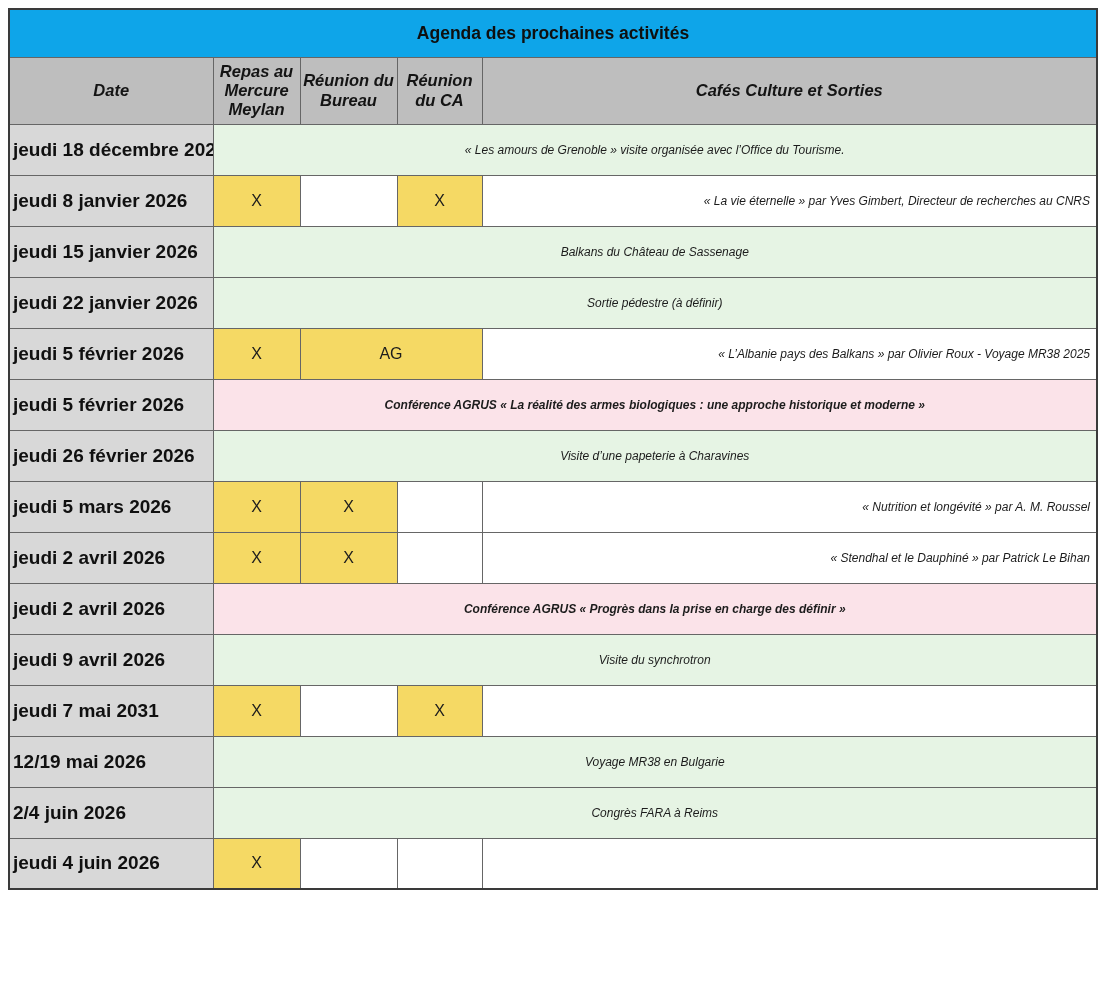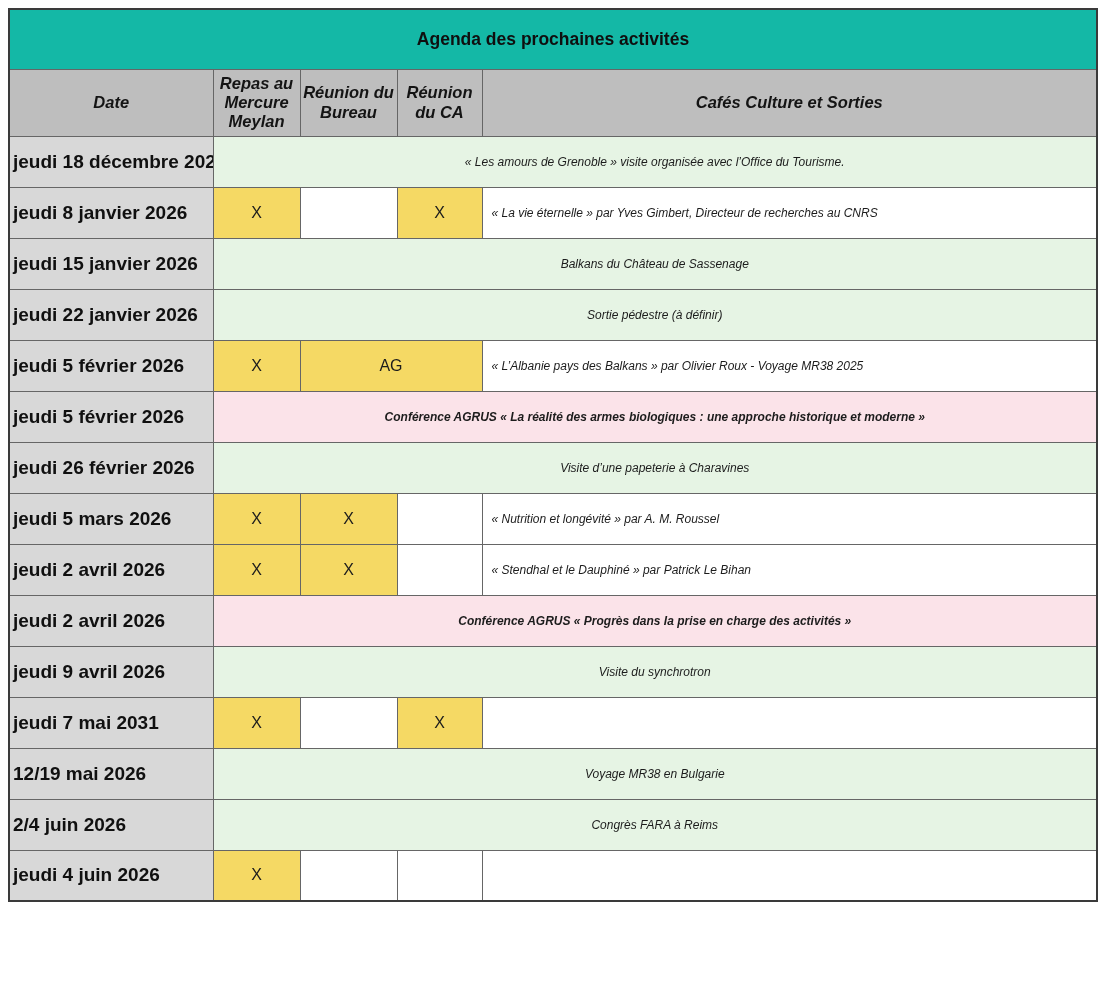--- a/index.html
+++ b/index.html
@@ -5,39 +5,39 @@
   html,body{margin:0;padding:0;background:#ffffff;}
   body{font-family:"Liberation Sans","DejaVu Sans",sans-serif;}
   .page{position:relative;width:1104px;height:1001px;background:#ffffff;overflow:hidden;}
   table.agenda{
     position:absolute;left:8px;top:8px;width:1088px;
     border-collapse:collapse;table-layout:fixed;
     border:2px solid #3a3a3a;
   }
   th,td{border:1px solid #666666;overflow:hidden;vertical-align:middle;box-sizing:border-box;}
   tr.title-row th{
-    height:60px;background:#14b8a6;color:#0f0f0f;
+    height:48px;background:#0ea5e9;color:#0f0f0f;
     font-size:17.5px;font-weight:bold;text-align:center;font-style:normal;
   }
   tr.header-row th{
     height:67px;background:var(--header-bg,#BEBEBE);color:#141414;
     font-weight:bold;font-style:italic;font-size:16.5px;
     text-align:center;line-height:1.16;padding:0 2px;
   }
   tbody td{height:51px;font-size:12px;color:#1c1c1c;}
   td.date{
     background:var(--date-bg,#D8D8D8);font-weight:bold;font-size:19px;
     padding:0 1px 0 3px;white-space:nowrap;color:#101010;
   }
   td.mark{text-align:center;background:#ffffff;font-size:16px;}
   td.yellow{background:var(--highlight-yellow,#F5D964);}
   td.act{font-style:italic;text-align:center;padding:0 8px;}
   td.green{background:var(--activity-green,#E6F4E4);}
   td.pink{background:var(--conference-pink,#FBE3E9);font-weight:bold;}
-  td.cafes{font-style:italic;text-align:left;padding:0 6px 0 9px;background:#ffffff;}
+  td.cafes{font-style:italic;text-align:right;padding:0 6px 0 21px;background:#ffffff;}
 </style>
 </head>
 <body>
 
 <div class="page">
   <table class="agenda">
     <colgroup>
       <col style="width:204px">
       <col style="width:87px">
       <col style="width:97px">
@@ -99,21 +99,21 @@
       </tr>
       <tr>
         <td class="date">jeudi 2 avril 2026</td>
         <td class="mark yellow">X</td>
         <td class="mark yellow">X</td>
         <td class="mark"></td>
         <td class="cafes">«  Stendhal et le Dauphiné » par Patrick Le Bihan</td>
       </tr>
       <tr>
         <td class="date">jeudi 2 avril 2026</td>
-        <td class="act pink" colspan="4">Conférence AGRUS  « Progrès dans la prise en charge des activités  »</td>
+        <td class="act pink" colspan="4">Conférence AGRUS  « Progrès dans la prise en charge des définir  »</td>
       </tr>
       <tr>
         <td class="date">jeudi 9 avril 2026</td>
         <td class="act green" colspan="4">Visite du synchrotron</td>
       </tr>
       <tr>
         <td class="date">jeudi 7 mai 2031</td>
         <td class="mark yellow">X</td>
         <td class="mark"></td>
         <td class="mark yellow">X</td>

